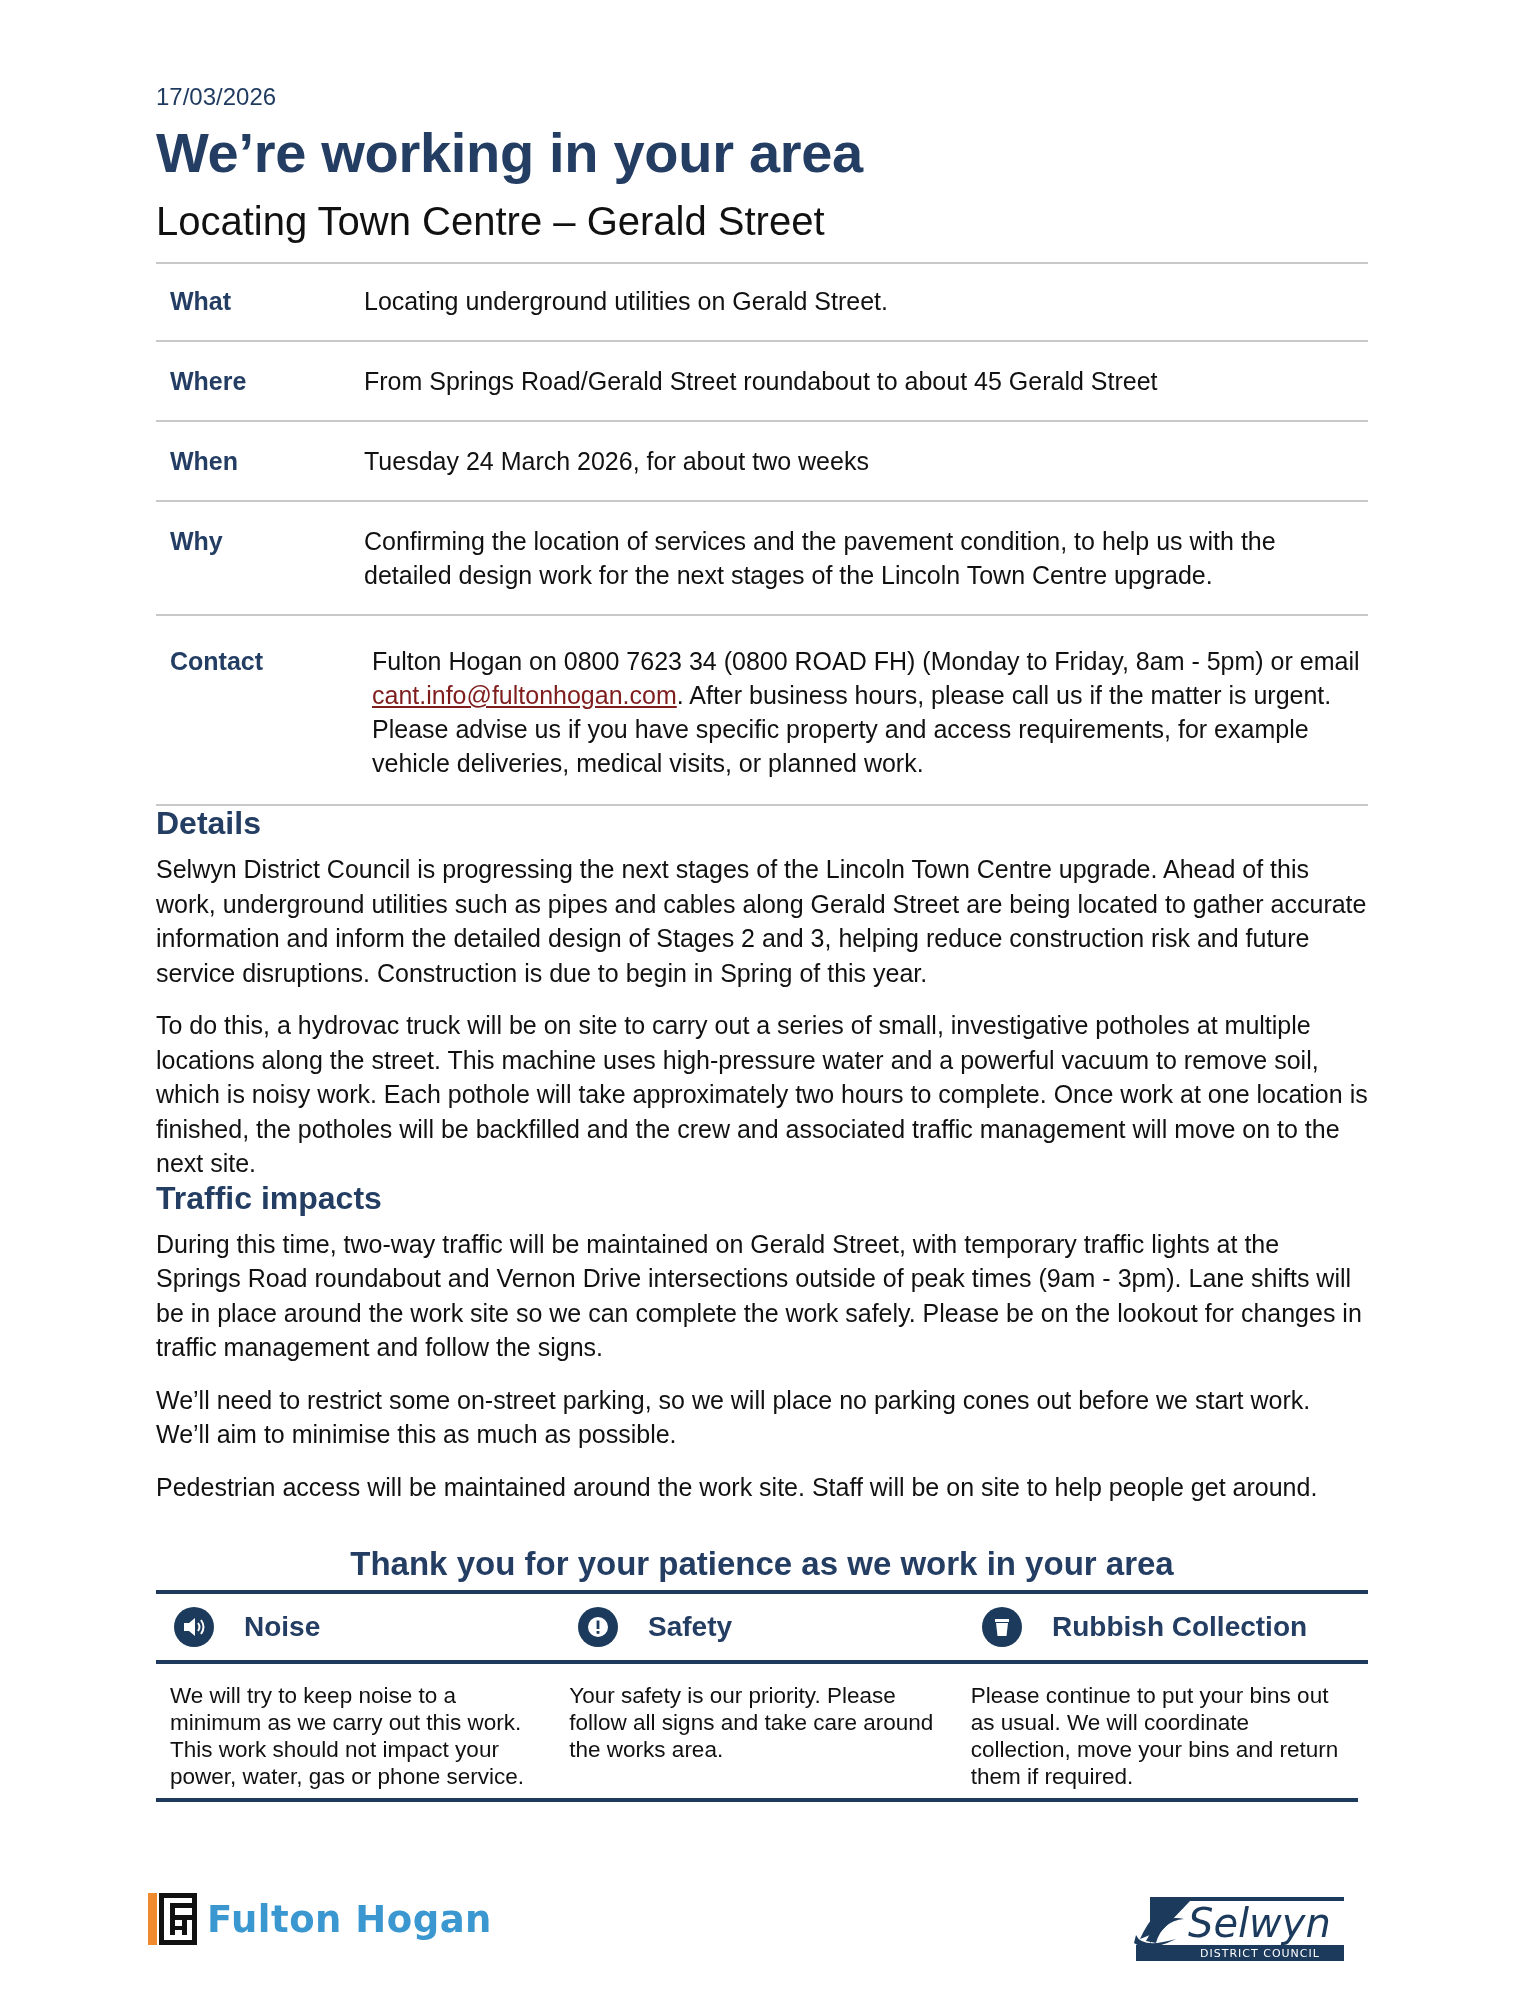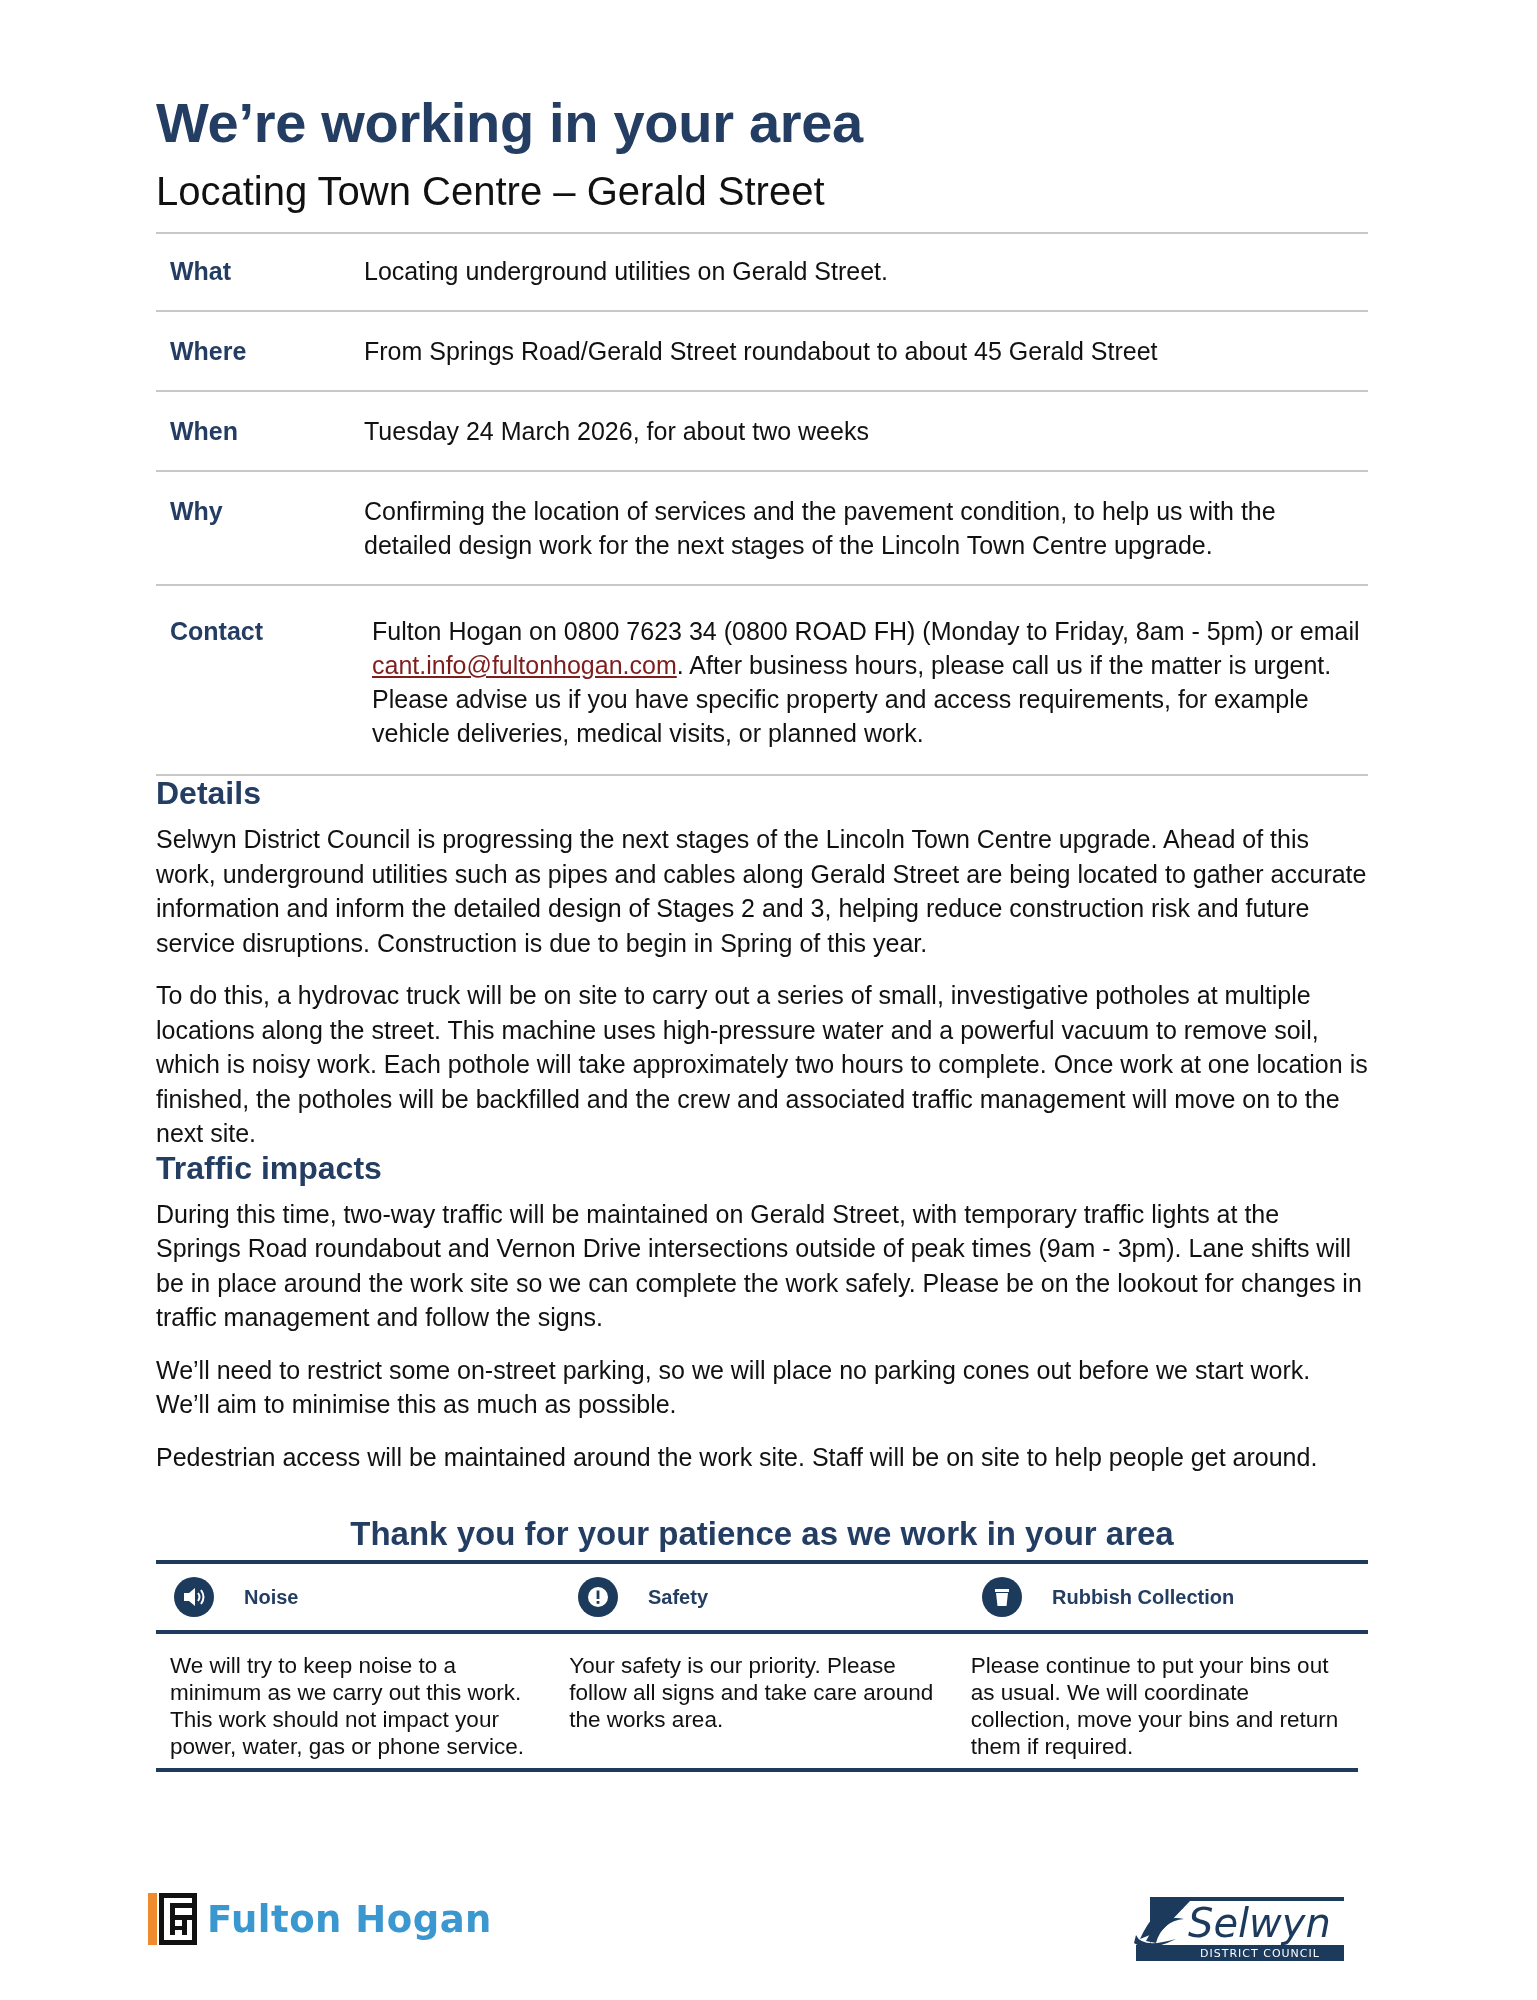--- a/index.html
+++ b/index.html
@@ -22,35 +22,36 @@
   h2.section { font-size: 32px; font-weight: bold; color: #233d63; margin: 0; line-height: 34px; }
   .details-head { margin-top: 30px; }
   .traffic-head { margin-top: 18px; }
   p.body { font-size: 25px; line-height: 34.5px; margin: 12px 0 0 0; color: #111; }
   p.body + p.body { margin-top: 18px; }
   .thanks { text-align: center; font-size: 33px; font-weight: bold; color: #233d63; margin-top: 40px; line-height: 40px; }
   .icon-row { display: flex; border-top: 4px solid #1e3a5c; border-bottom: 4px solid #1e3a5c; margin-top: 6px; height: 66px; align-items: center; }
   .icon-cell { flex: 1; display: flex; align-items: center; padding-left: 18px; }
   .icon-cell:nth-child(2) { padding-left: 18px; }
   .circle-icon { width: 40px; height: 40px; border-radius: 50%; background: #1b3a5c; display: inline-flex; align-items: center; justify-content: center; flex: 0 0 40px; }
-  .icon-label { font-size: 20px; font-weight: bold; color: #233d63; margin-left: 30px; }
+  .icon-label { font-size: 28px; font-weight: bold; color: #233d63; margin-left: 30px; }
   .cells { display: flex; border-bottom: 4px solid #1e3a5c; margin-top: 0; padding: 18px 0 8px 0; width: 1202px; }
   .cell { flex: 1; padding-left: 14px; font-size: 22.5px; line-height: 27px; color: #111; padding-right: 12px; }
   .cell:nth-child(2) { padding-left: 12px; }
   .logos { position: absolute; left: 144px; top: 1893px; width: 1212px; height: 80px; }
   .fh-logo { position: absolute; left: 4px; top: 0; display: flex; align-items: center; }
   .fh-bar { width: 9px; height: 52px; background: #f08a2e; }
   .fh-mark { width: 38px; height: 52px; background: #111; margin-left: 2px; position: relative; }
   .fh-text { font-size: 37px; font-weight: bold; color: #3b97cf; margin-left: 10px; letter-spacing: 0.5px; font-family: "DejaVu Sans", sans-serif; }
   .selwyn-logo { position: absolute; right: 12px; top: 2px; width: 214px; height: 66px; }
 </style>
 </head>
 <body>
 
 <div class="page">
+  <p class="date">17/03/2026</p>
   <h1 class="title">We’re working in your area</h1>
   <p class="subtitle">Locating Town Centre – Gerald Street</p>
 
   <div class="info-table">
     <div class="info-row row-what">
       <div class="info-label">What</div>
       <div class="info-value">Locating underground utilities on Gerald Street.</div>
     </div>
     <div class="info-row row-where">
       <div class="info-label">Where</div>

